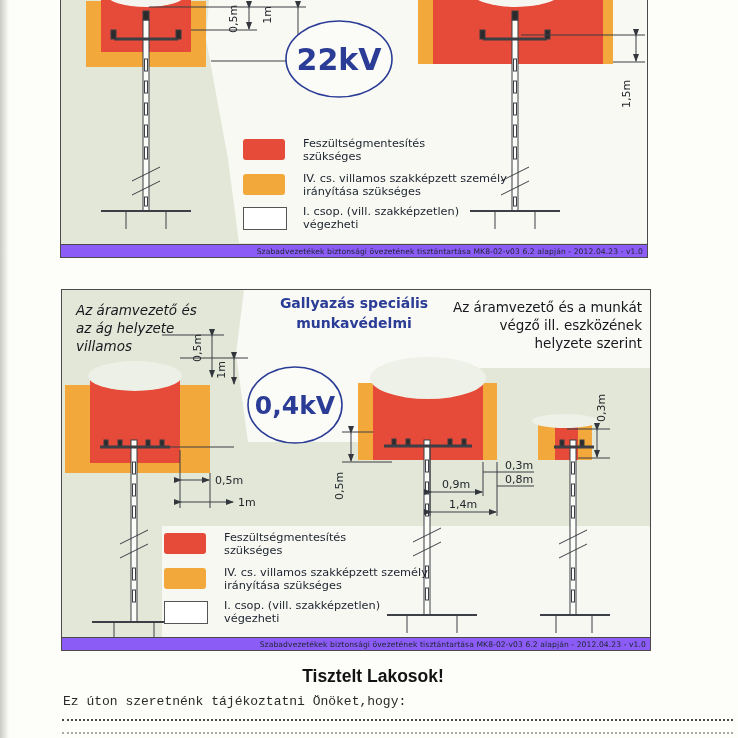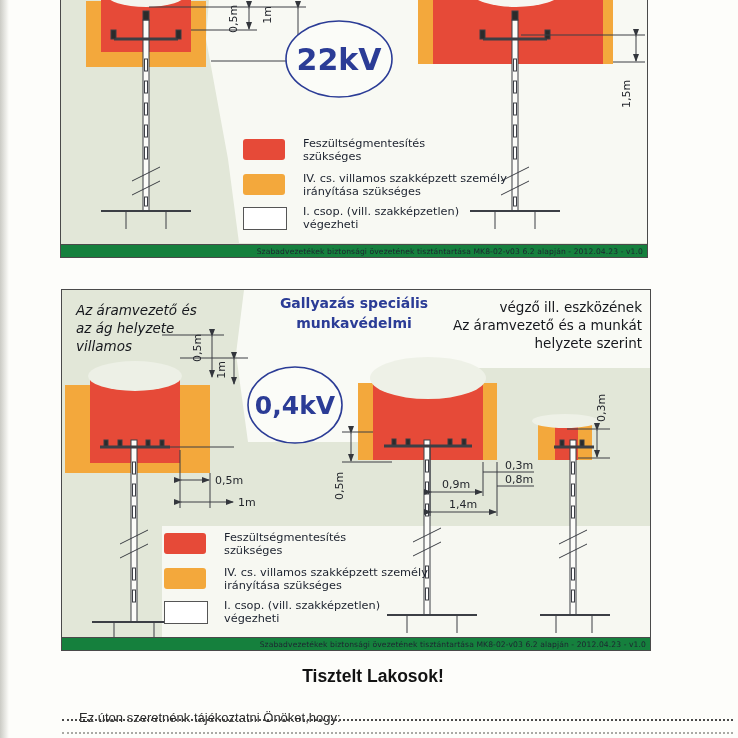--- a/index.html
+++ b/index.html
@@ -14,21 +14,21 @@
   }
   
   .panel{
     position:absolute;background:#e2e7d8;border:1px solid #4a4a4a;box-sizing:border-box;
   }
   .panel-top{left:60px;top:-1px;width:588px;height:259px;border-top:none;}
   .panel-bottom{left:61px;top:289px;width:590px;height:362px;}
   .panel svg{position:absolute;left:0;top:0;}
   .panel-footer{
     position:absolute;left:0;right:0;bottom:0;height:13px;
-    background:#15803d;border-top:1px solid #4a4a4a;
+    background:#8b5cf6;border-top:1px solid #4a4a4a;
     font-size:7.6px;color:#1d2430;text-align:right;
     padding:2px 4px 0 0;box-sizing:border-box;
     letter-spacing:.1px;
   }
   
   .legend{position:absolute;width:300px;}
   .legend-top{left:182px;top:139px;}
   .legend-bottom{left:102px;top:242px;}
   .legend-row{position:absolute;left:0;height:26px;}
   .legend-row .swatch{
@@ -49,22 +49,22 @@
   .diagram-title{
     position:absolute;left:178px;top:3px;width:228px;text-align:center;
     color:#2b3c96;font-weight:bold;font-size:14px;line-height:20px;
   }
   
   .letter-heading{
     position:absolute;left:4px;top:666px;width:738px;margin:0;text-align:center;
     font-family:"Liberation Sans",sans-serif;font-size:17.5px;font-weight:bold;color:#121212;
   }
   .letter-intro{
-    position:absolute;left:63px;top:694px;margin:16px;
-    font-family:Liberation Sans, sans-serif;font-size:13px;color:#2a2a2a;text-align:center;
+    position:absolute;left:63px;top:694px;margin:0;
+    font-family:Liberation Mono, monospace;font-size:13px;color:#2a2a2a;text-align:center;
   }
   .dotted-line{position:absolute;left:62px;width:671px;height:0;}
   .dl1{top:719px;border-top:2px dotted #4a4a4a;}
   .dl2{top:732px;border-top:2px dotted #a9a9a4;}
   
   text.dim{font-size:11px;fill:#23262c;font-family:"DejaVu Sans",sans-serif;}
   text.kv{fill:#2b3c96;font-weight:bold;font-family:"DejaVu Sans",sans-serif;}
   .zoneline{stroke:#3c3f45;stroke-width:1;fill:none;}
 </style>
 </head>
@@ -307,22 +307,22 @@
   <div class="caption cap-left">
     <div>Az áramvezető és</div>
     <div>az ág helyzete</div>
     <div>villamos</div>
   </div>
   <div class="diagram-title">
     <div>Gallyazás speciális</div>
     <div>munkavédelmi</div>
   </div>
   <div class="caption cap-right">
+    <div>Az áramvezető és a munkát</div>
     <div>végző ill. eszközének</div>
-    <div>Az áramvezető és a munkát</div>
     <div>helyzete szerint</div>
   </div>
 
   <div class="legend legend-bottom">
     <div class="legend-row lr1">
       <span class="swatch sw-red"></span>
       <span class="legend-label"><span>Feszültségmentesítés</span><br><span>szükséges</span></span>
     </div>
     <div class="legend-row lr2">
       <span class="swatch sw-orange"></span>

